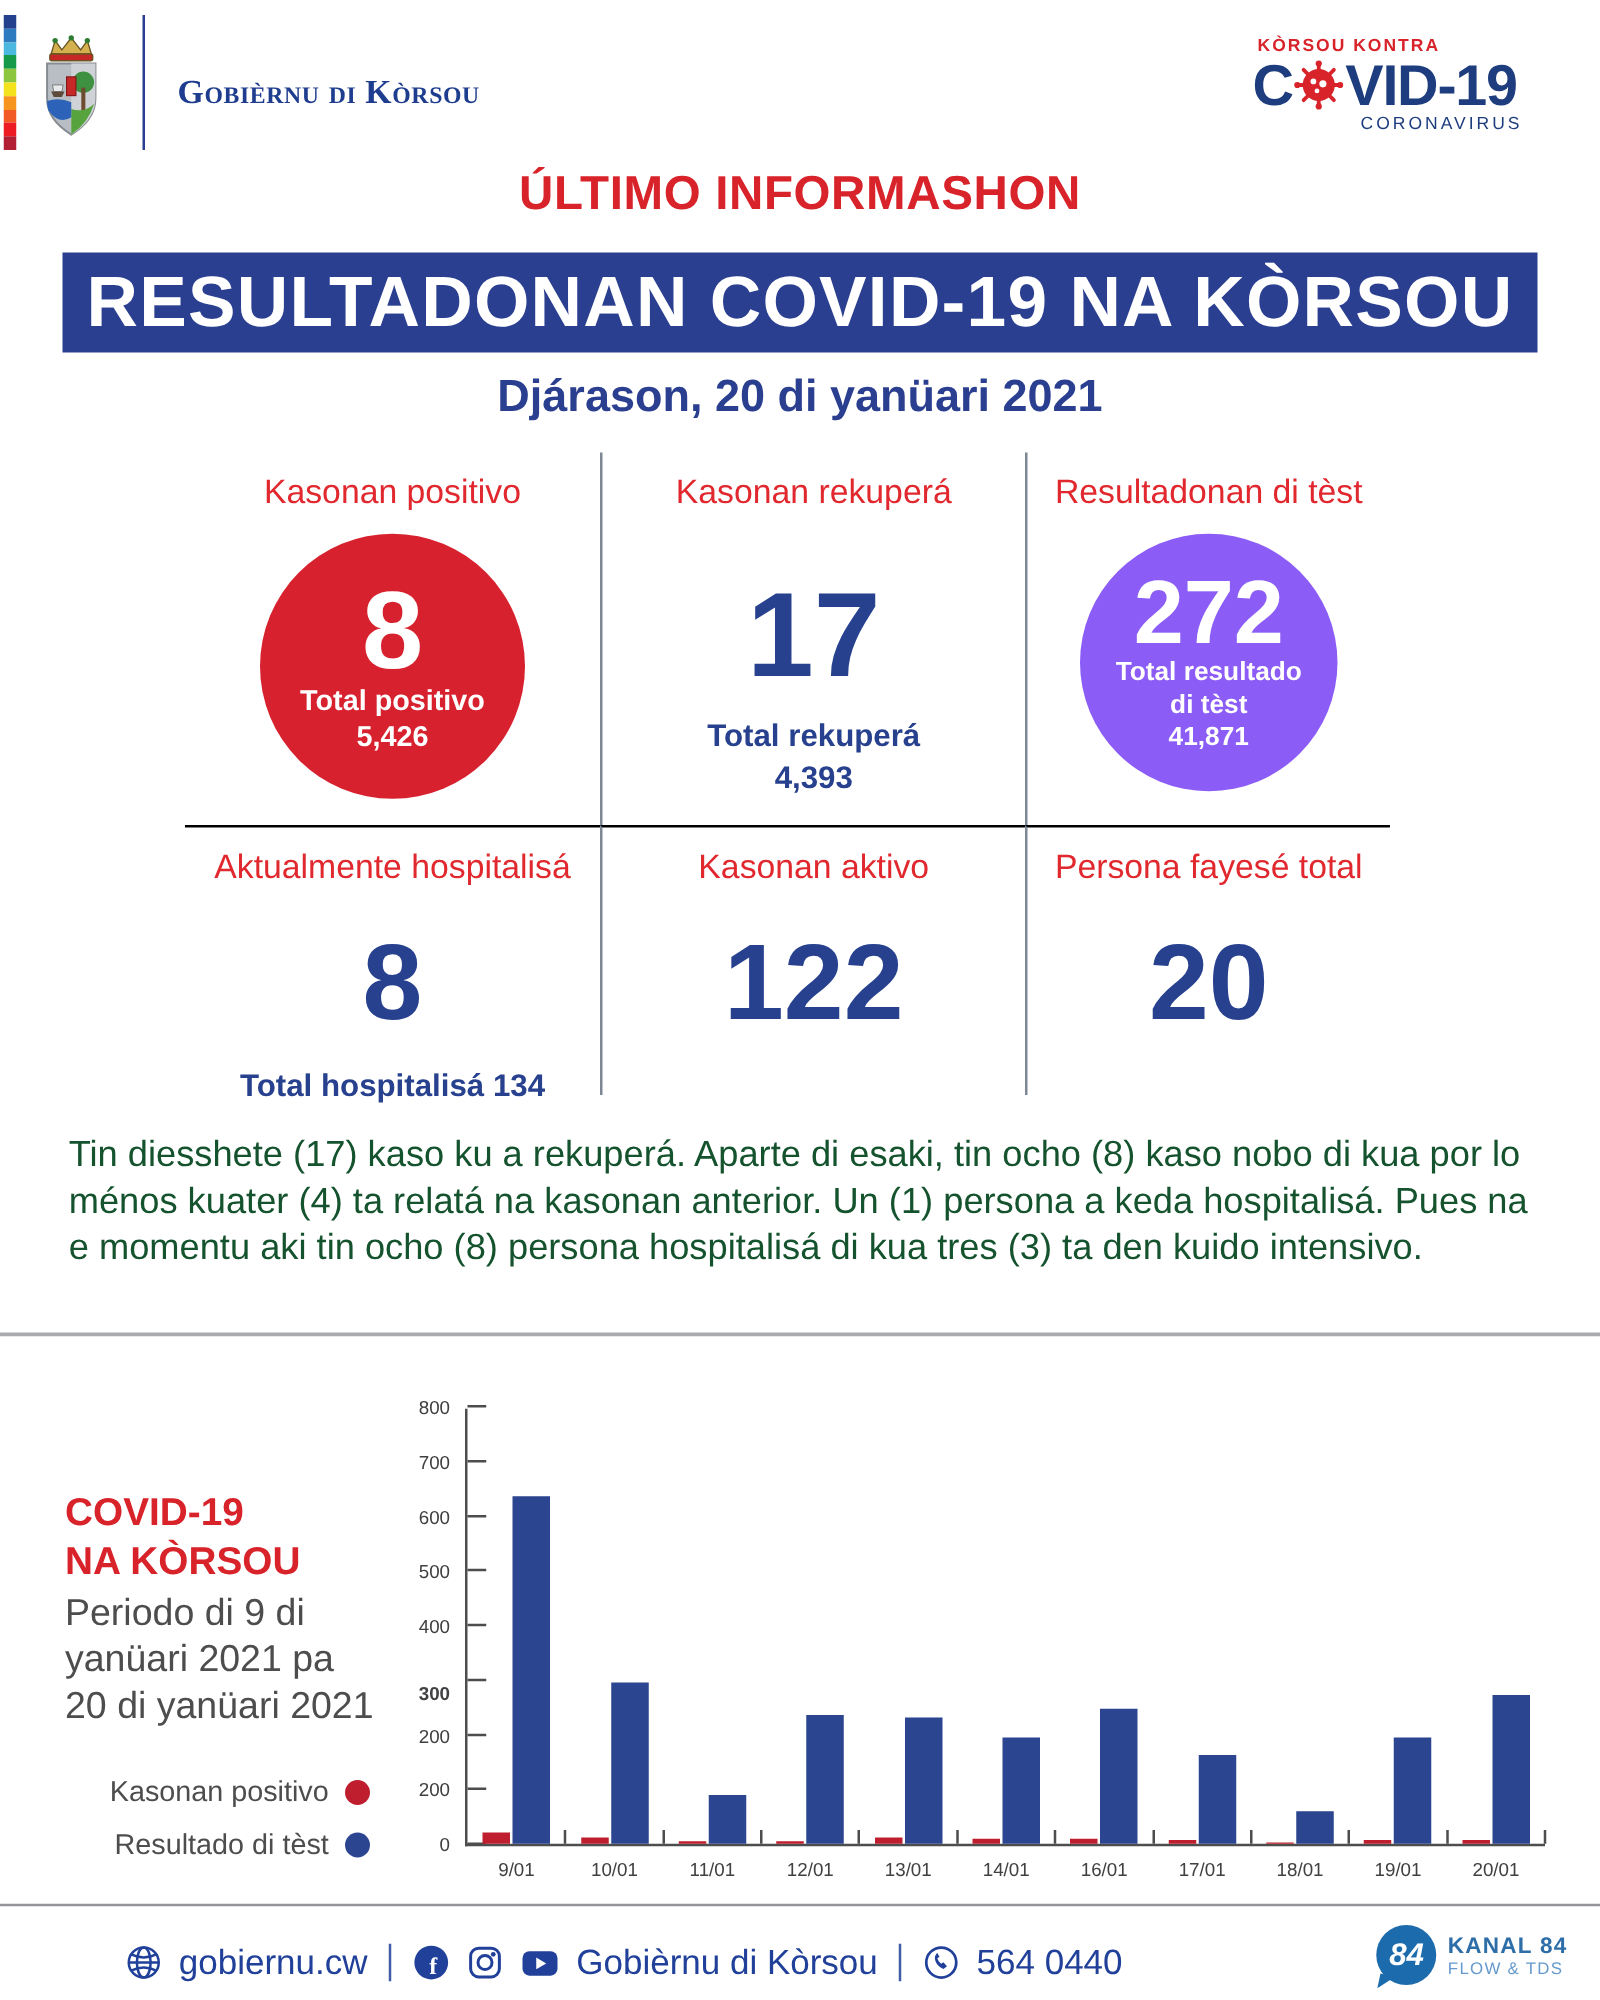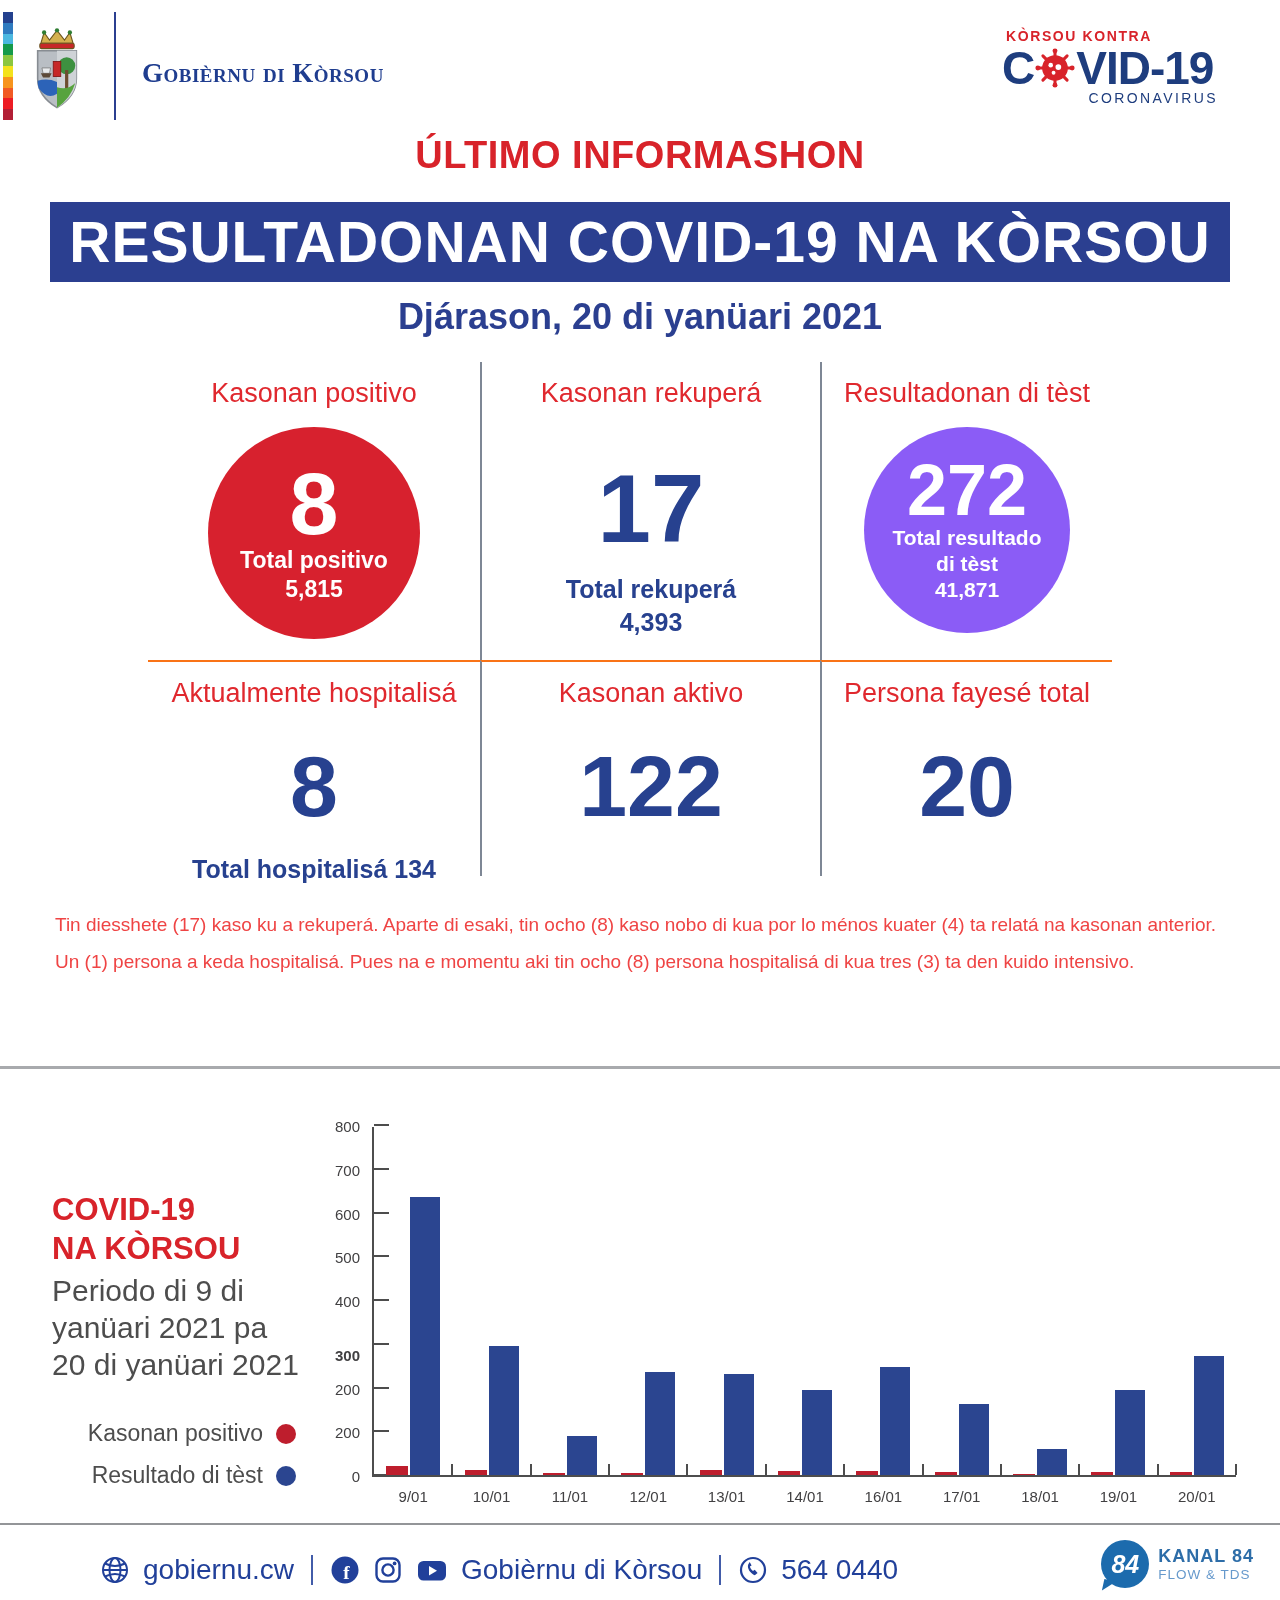--- a/index.html
+++ b/index.html
@@ -20,36 +20,36 @@
   
   .kicker-title{position:absolute;left:0;top:134px;width:100%;text-align:center;font-size:38px;font-weight:bold;color:#d8232a;letter-spacing:.5px}
   .banner{position:absolute;left:50px;top:202px;width:1180px;height:80px;background:#2b3f90;display:flex;align-items:center;justify-content:center}
   .banner span{color:#fff;font-size:57px;font-weight:bold;letter-spacing:1px;white-space:nowrap}
   .date-line{position:absolute;left:0;top:296px;width:100%;text-align:center;font-size:36px;font-weight:bold;color:#2b3f90}
 
   
   .stats{position:absolute;left:148px;top:362px;width:964px;display:grid;grid-template-columns:332px 340px 292px;grid-template-rows:298px 216px}
   .cell{position:relative;text-align:center}
   .bl{border-left:2px solid #7e8795}
-  .bt{border-top:2px solid #f97316}
+  .bt{border-top:2px solid #000000}
   .stat-label{padding-top:16px;font-size:27px;color:#e0282e}
   .circle{margin:18px auto 0;border-radius:50%;color:#fff;display:flex;flex-direction:column;align-items:center;justify-content:center}
   .circle.red{width:212px;height:212px;background:#d7212e}
   .circle.blue{width:206px;height:206px;background:#8b5cf6}
   .circle .big{font-size:88px;font-weight:bold;line-height:.95}
   .circle.blue .big{font-size:72px}
   .circle .csub{font-size:23px;font-weight:bold;line-height:1.25}
   .circle.blue .csub{font-size:21px}
   .big-blue{margin-top:52px;font-size:96px;font-weight:bold;color:#27418f;line-height:1}
   .mid-sub{margin-top:16px;font-size:25px;font-weight:bold;color:#27418f;line-height:1.3}
   .big-blue2{margin-top:34px;font-size:86px;font-weight:bold;color:#27418f;line-height:1}
   .row2-sub{margin-top:26px;font-size:25px;font-weight:bold;color:#27418f}
 
   
-  .para{position:absolute;left:55px;top:906px;width:1178px;font-size:19px;line-height:37px;color:#ef4444}
+  .para{position:absolute;left:55px;top:906px;width:1178px;font-size:29px;line-height:37px;color:#14532d}
 
   .section-line{position:absolute;left:0;top:1066px;width:1280px;height:3px;background:#a8aaad}
 
   
   .chart-title{position:absolute;left:52px;top:1190px;font-size:31px;line-height:39px;font-weight:bold;color:#d8232a}
   .chart-period{position:absolute;left:52px;top:1272px;font-size:30px;line-height:37px;color:#4d4d4d}
   .legend{position:absolute;left:100px;top:1420px;width:196px}
   .legend-row{display:flex;align-items:center;justify-content:flex-end;gap:13px;margin-bottom:15px;font-size:23px;color:#4d4d4d;white-space:nowrap}
   .legend-dot{width:20px;height:20px;border-radius:50%;flex:0 0 auto}
 
@@ -144,21 +144,21 @@
 </div>
 <div class="date-line">Djárason, 20 di yanüari 2021</div>
 
 <div class="stats">
   <div class="cell">
     <div class="stat-label">Kasonan positivo</div>
     <div class="circle red">
       <div class="big">8</div>
       <div class="csub">
         <div>Total positivo</div>
-        <div>5,815</div>
+        <div>5,426</div>
       </div>
     </div>
   </div>
   <div class="cell bl">
     <div class="stat-label">Kasonan rekuperá</div>
     <div class="big-blue">17</div>
     <div class="mid-sub">
       <div>Total rekuperá</div>
       <div>4,393</div>
     </div>

